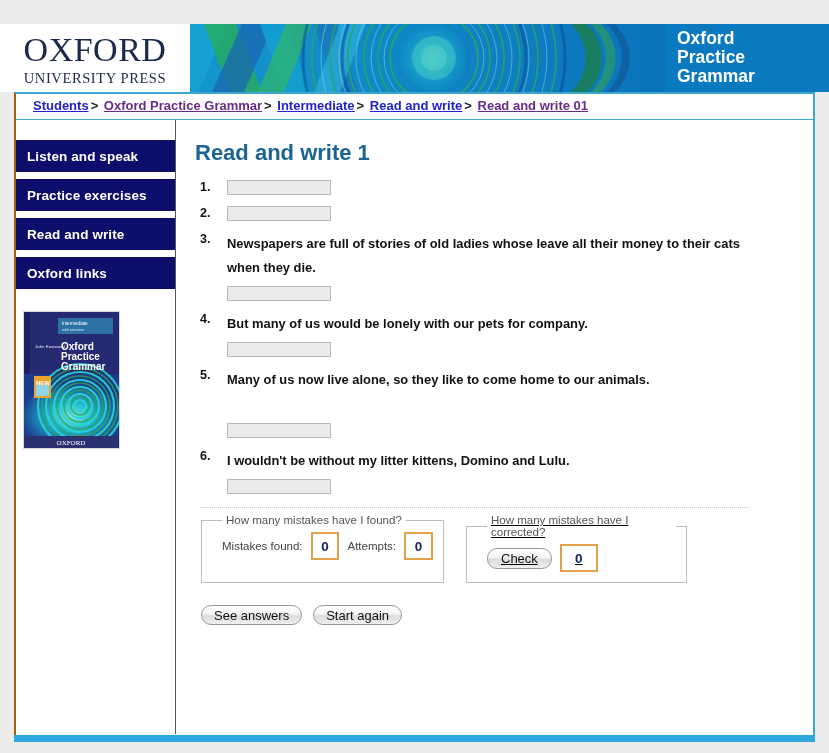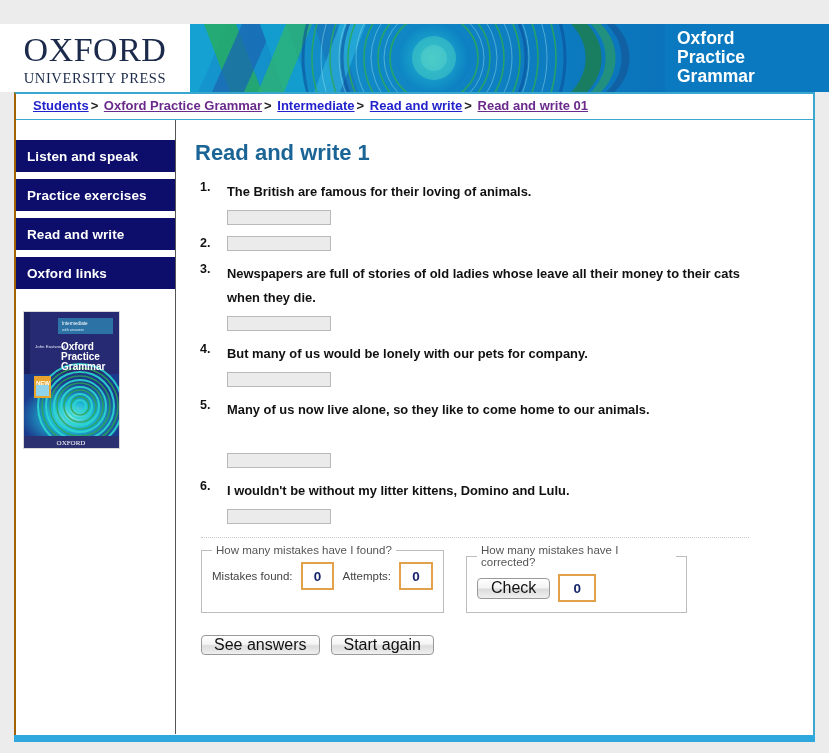--- a/index.html
+++ b/index.html
@@ -196,21 +196,21 @@
     margin: 13px 0 0 6px;
     width: 548px;
   }
   .score-row {
     display: flex;
     gap: 22px;
     margin: 6px 0 0 6px;
   }
   fieldset.score {
     border: 1px solid #bdbdbd;
-    margin: 0; padding: 4px 10px 8px 10px;
+    margin: 0; padding: 4px 10px 8px 20px;
     min-width: 0;
   }
   fieldset.score legend {
     font-size: 11.5px;
     color: #555555;
     padding: 0 4px;
     font-family: "Liberation Sans", sans-serif;
   }
   .score-inner {
     display: flex;
@@ -228,33 +228,33 @@
     border: 2px solid #e3a24a;
     background: #ffffff;
     color: #16246b;
     font-size: 13.5px;
     font-weight: 700;
     display: flex;
     align-items: center;
     justify-content: center;
   }
   .fs1 { width: 243px; }
-  .fs2 { width: 221px; }
+  .fs2 { width: 221px; text-decoration: underline; }
 
   
   .aqua-btn {
     display: inline-flex;
     align-items: center;
     justify-content: center;
     height: 20px;
     padding: 0 12px;
     border: 1px solid #999999;
-    border-radius: 4px;
+    border-radius: 10px;
     background: linear-gradient(to bottom, #ffffff 0%, #f4f4f4 45%, #dcdcdc 55%, #efefef 100%);
-    font-size: 16px;
+    font-size: 13px;
     color: #111111;
     font-family: "Liberation Sans", sans-serif;
     cursor: pointer;
   }
   .check-btn { height: 21px; padding: 0 13px; }
   .btn-row {
     margin: 22px 0 0 6px;
     display: flex;
     gap: 11px;
   }
@@ -403,21 +403,20 @@
           </svg>
         </div>
       </div>
 
       <div class="main">
 
         <h1 class="ex-title">Read and write 1</h1>
 
         <ol class="qlist">
           <li>
-            <div class="qtext">The British are famous for their loving of animals.</div>
             <input class="answer-box" type="text" value="" style="">
           </li>
           <li>
             <input class="answer-box" type="text" value="" style="">
           </li>
           <li>
             <div class="qtext">Newspapers are full of stories of old ladies whose leave all their money to their cats when they die.</div>
             <input class="answer-box" type="text" value="" style="">
           </li>
           <li>

